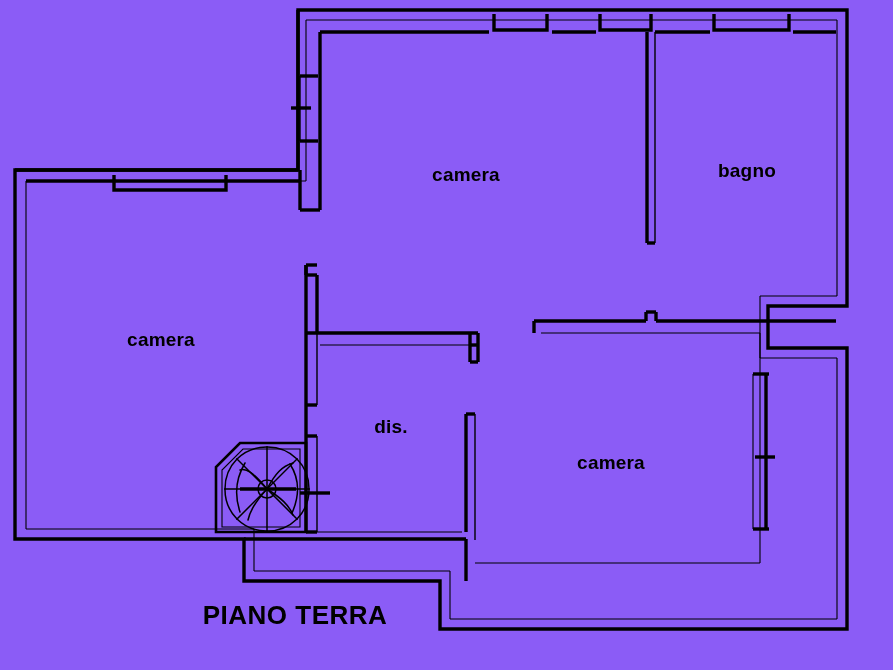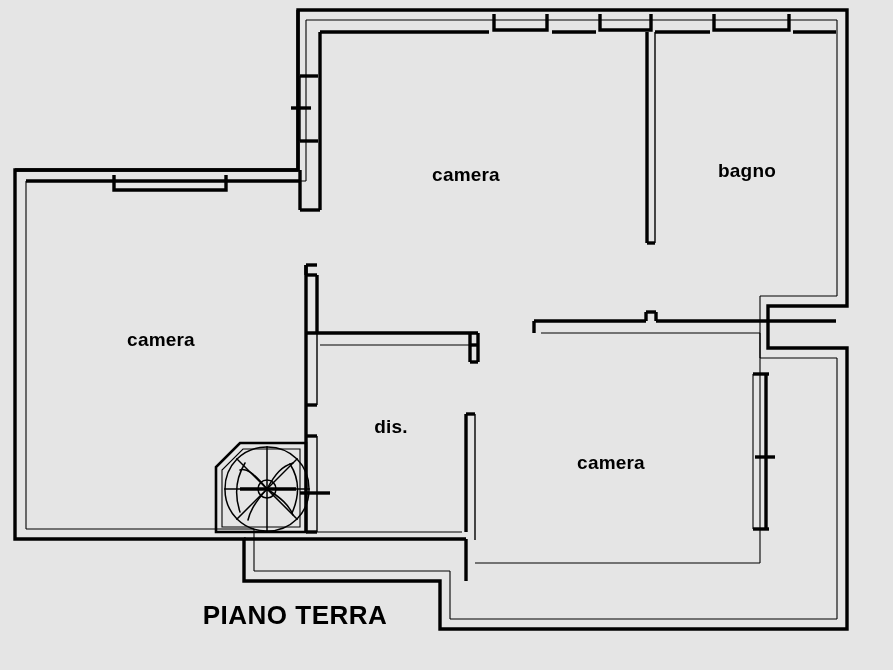--- a/index.html
+++ b/index.html
@@ -11,21 +11,21 @@
     width: 893px;
     height: 670px;
     font-family: "Liberation Sans", sans-serif;
     overflow: hidden;
     position: relative;
   }
   #floorplan-root {
     position: relative;
     width: 893px;
     height: 670px;
-    background: #e5e5e5;
+    background: #8b5cf6;
   }
   svg#plan-svg {
     position: absolute;
     top: 0;
     left: 0;
     width: 893px;
     height: 670px;
     display: block;
   }
   .wall-line {

